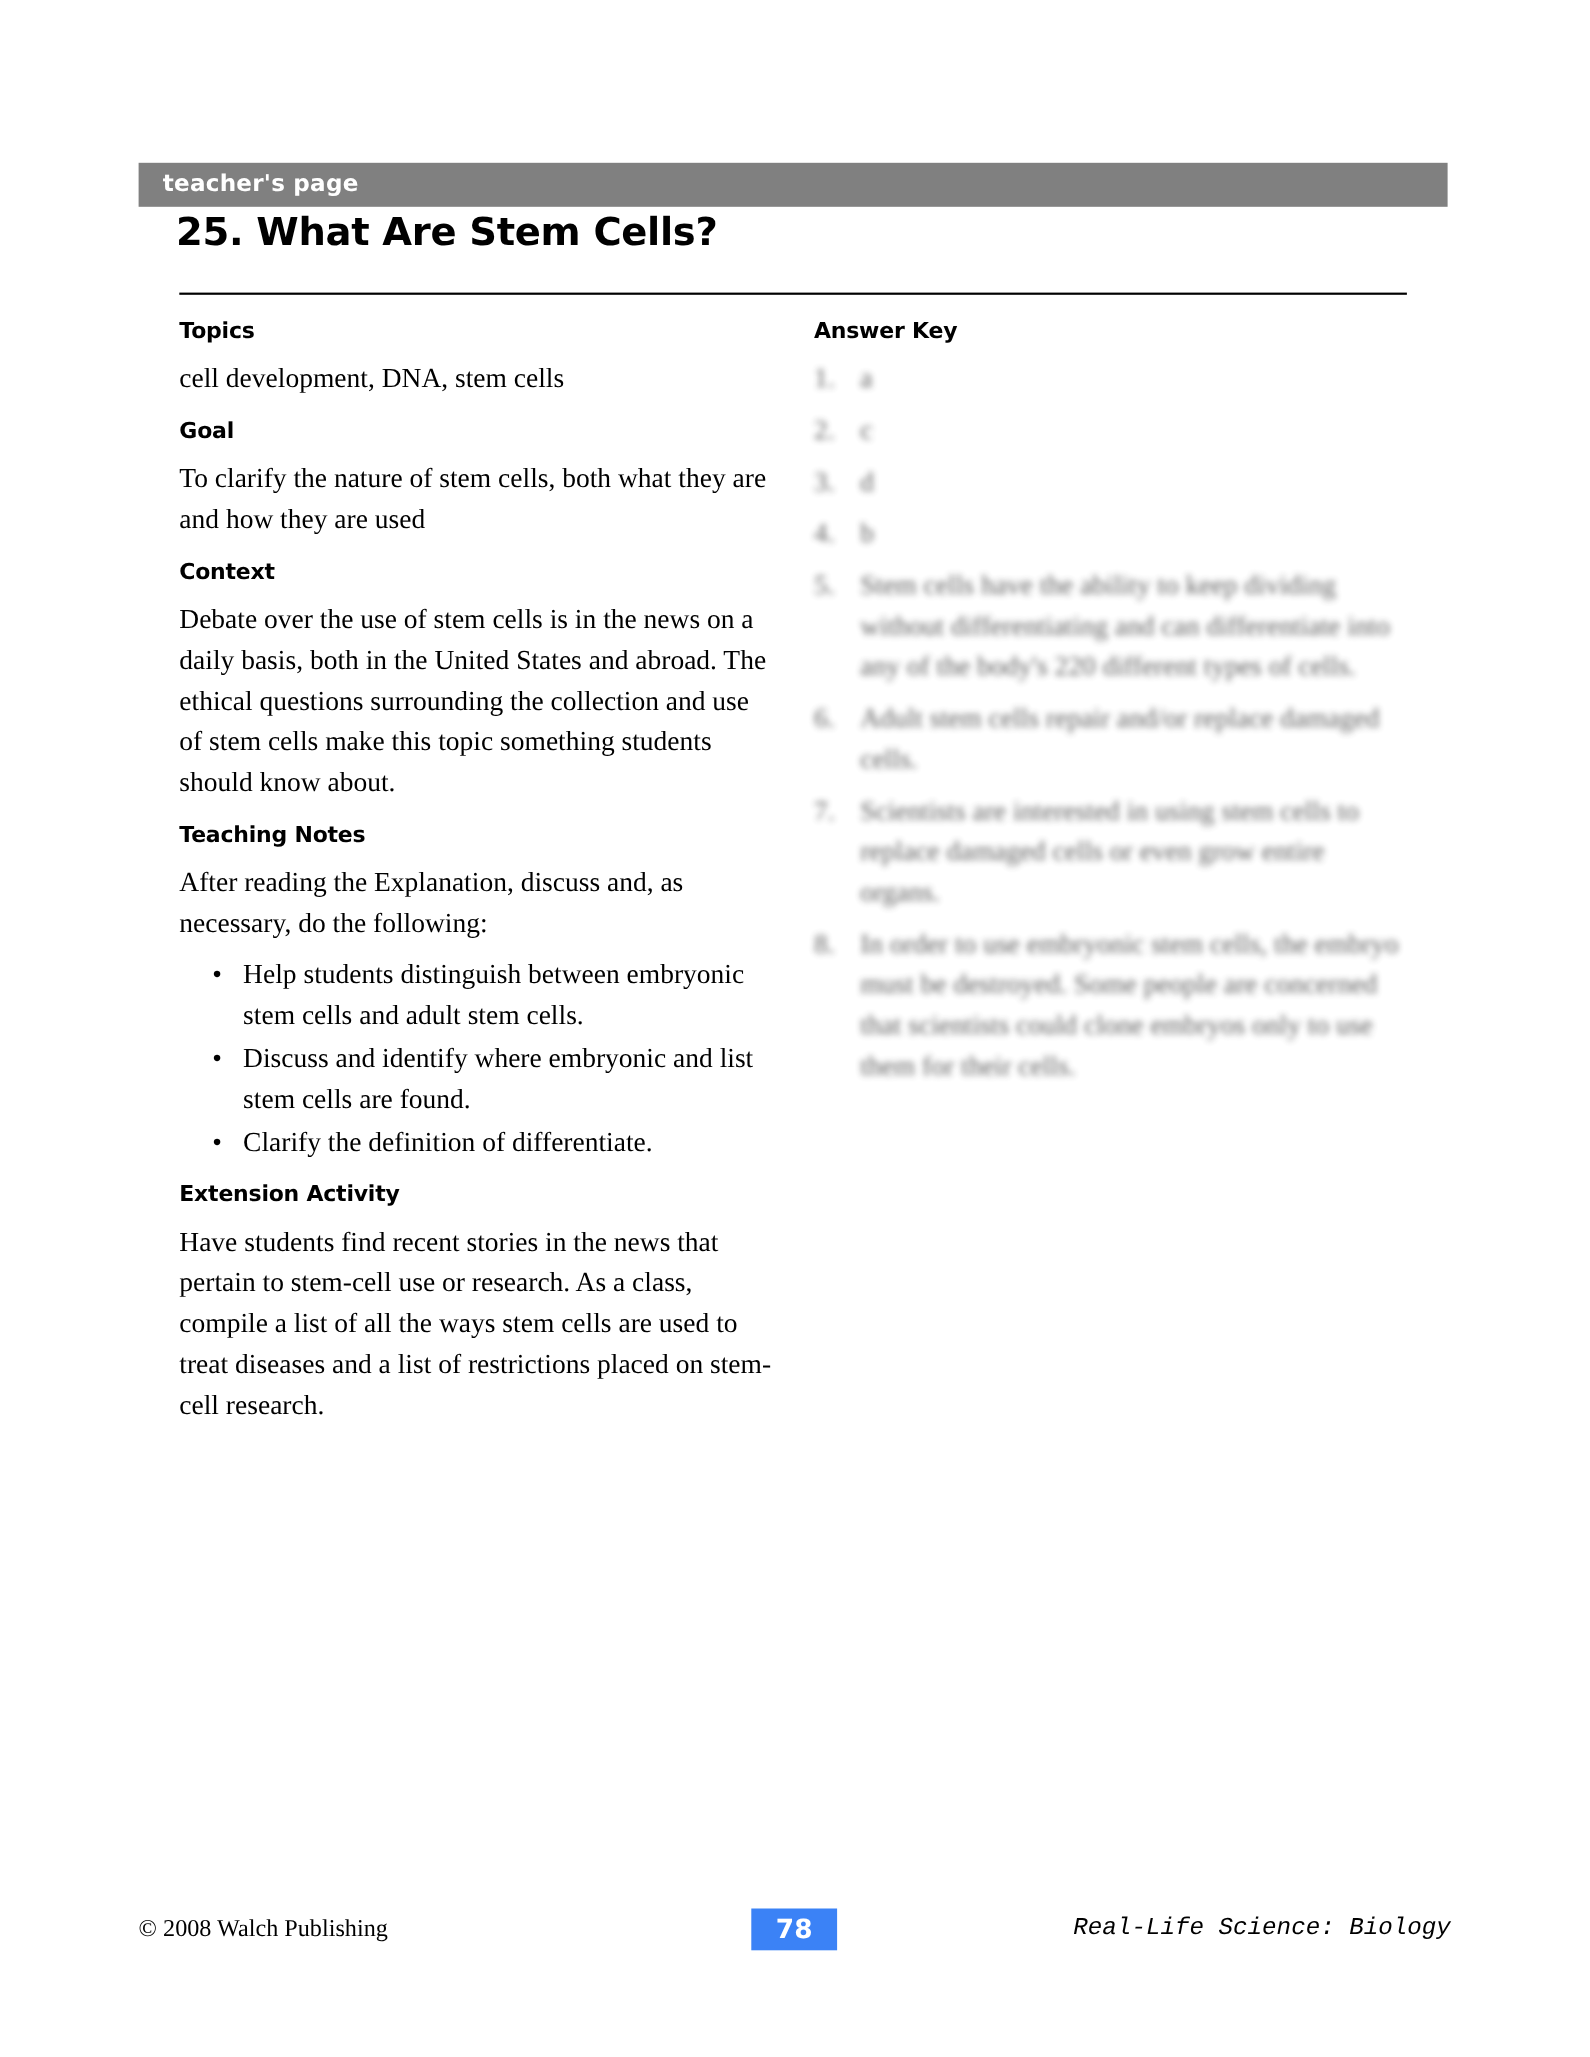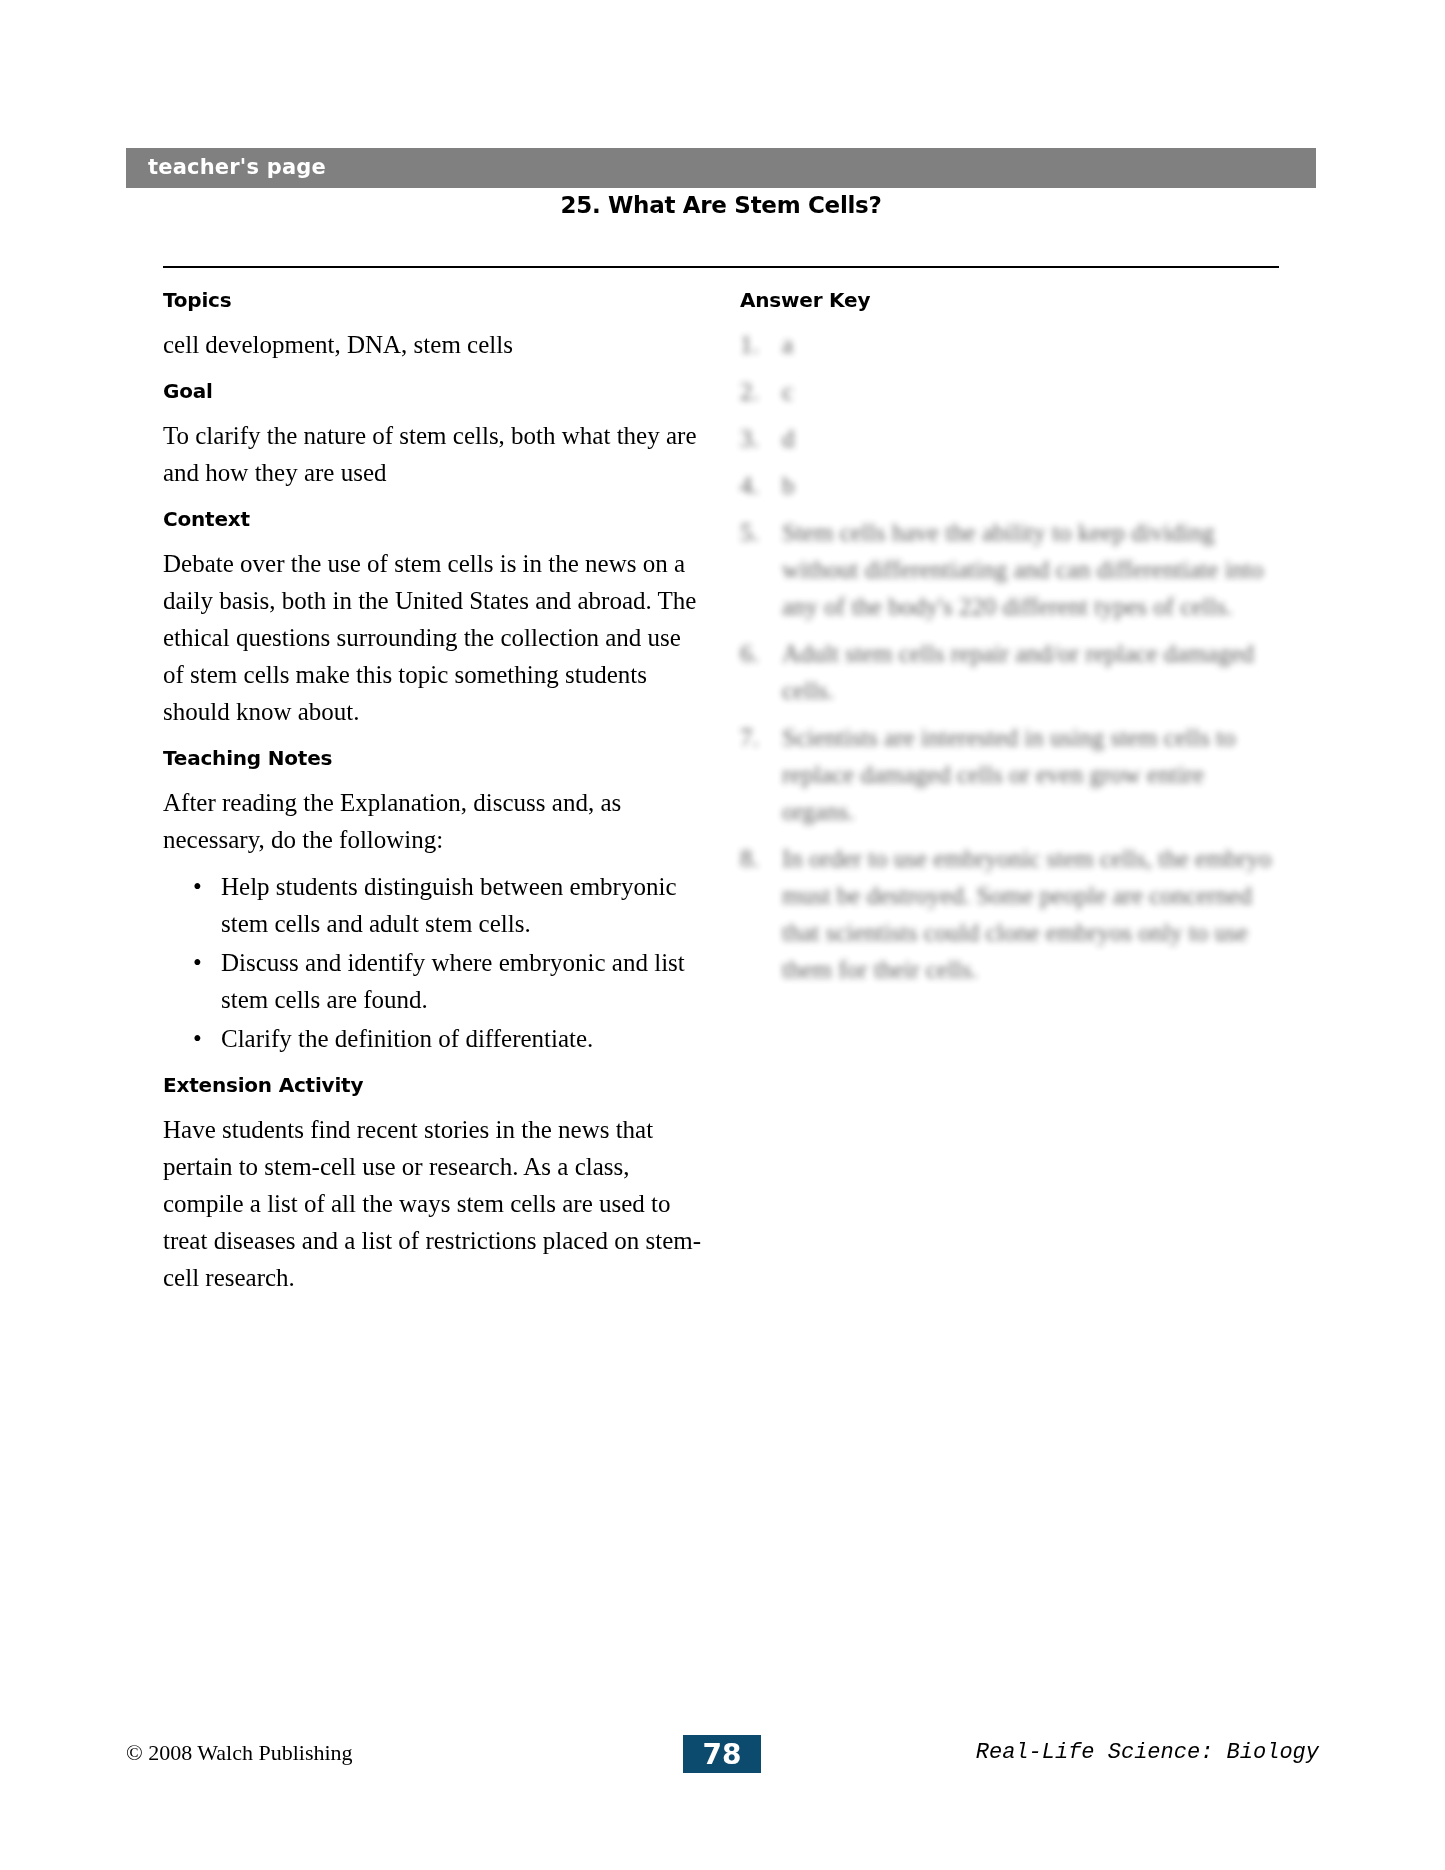--- a/index.html
+++ b/index.html
@@ -42,24 +42,24 @@
     color: #ffffff;
     letter-spacing: 0.2px;
   }
 
   
   .title {
     position: absolute;
     left: 160px;
     top: 192px;
     width: 1122px;
-    text-align: center;
-    font-family: "DejaVu Sans", sans-serif;
-    font-weight: bold;
-    font-size: 23px;
+    text-align: left;
+    font-family: "DejaVu Sans", sans-serif;
+    font-weight: bold;
+    font-size: 35px;
     letter-spacing: -0.3px;
   }
   .title-rule {
     position: absolute;
     left: 163px;
     top: 266px;
     width: 1116px;
     height: 2px;
     background: #000000;
   }
@@ -150,25 +150,25 @@
     font-family: Liberation Mono, monospace;
     font-style: italic;
     font-size: 22px;
   }
   .page-badge {
     position: absolute;
     left: 683px;
     top: 1735px;
     width: 78px;
     height: 38px;
-    background: #0c4a6e;
+    background: #3b82f6;
     color: #ffffff;
     font-family: "DejaVu Sans", sans-serif;
     font-weight: bold;
-    font-size: 28px;
+    font-size: 24px;
     display: flex;
     align-items: center;
     justify-content: center;
   }
 </style>
 </head>
 <body>
 
 <div class="page">
 

